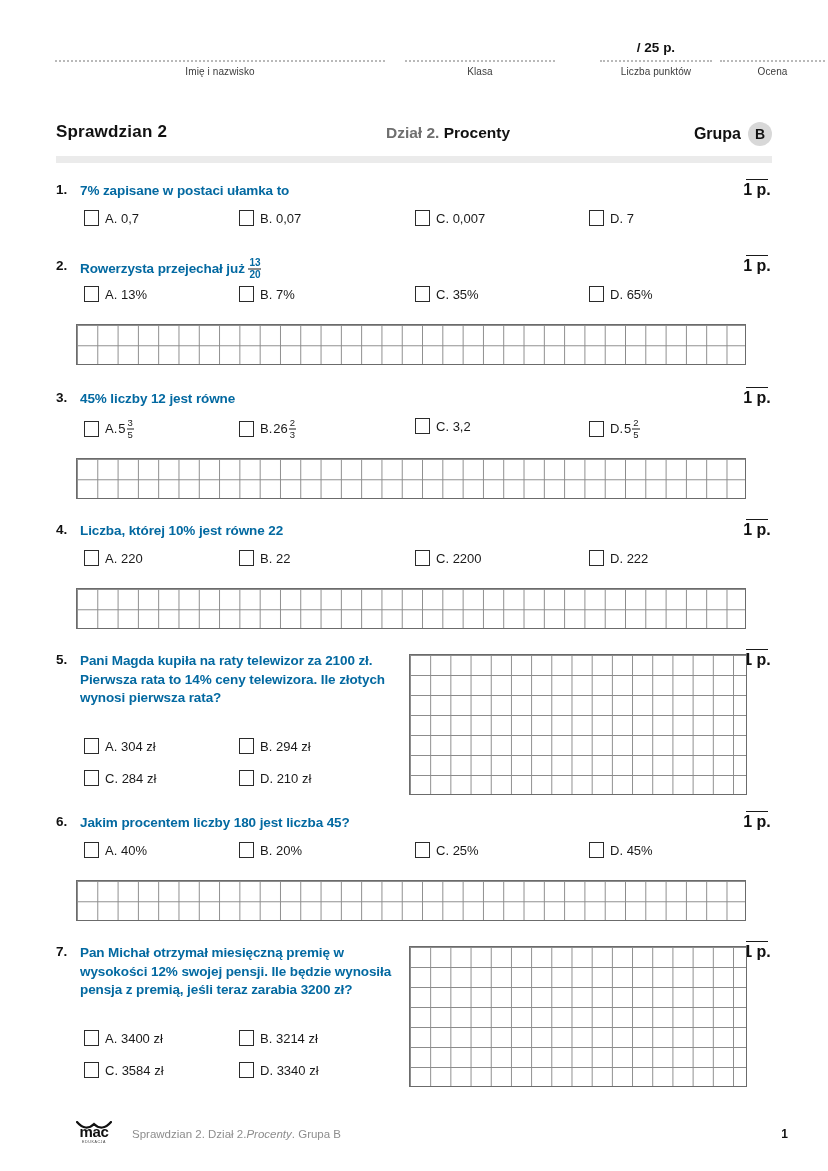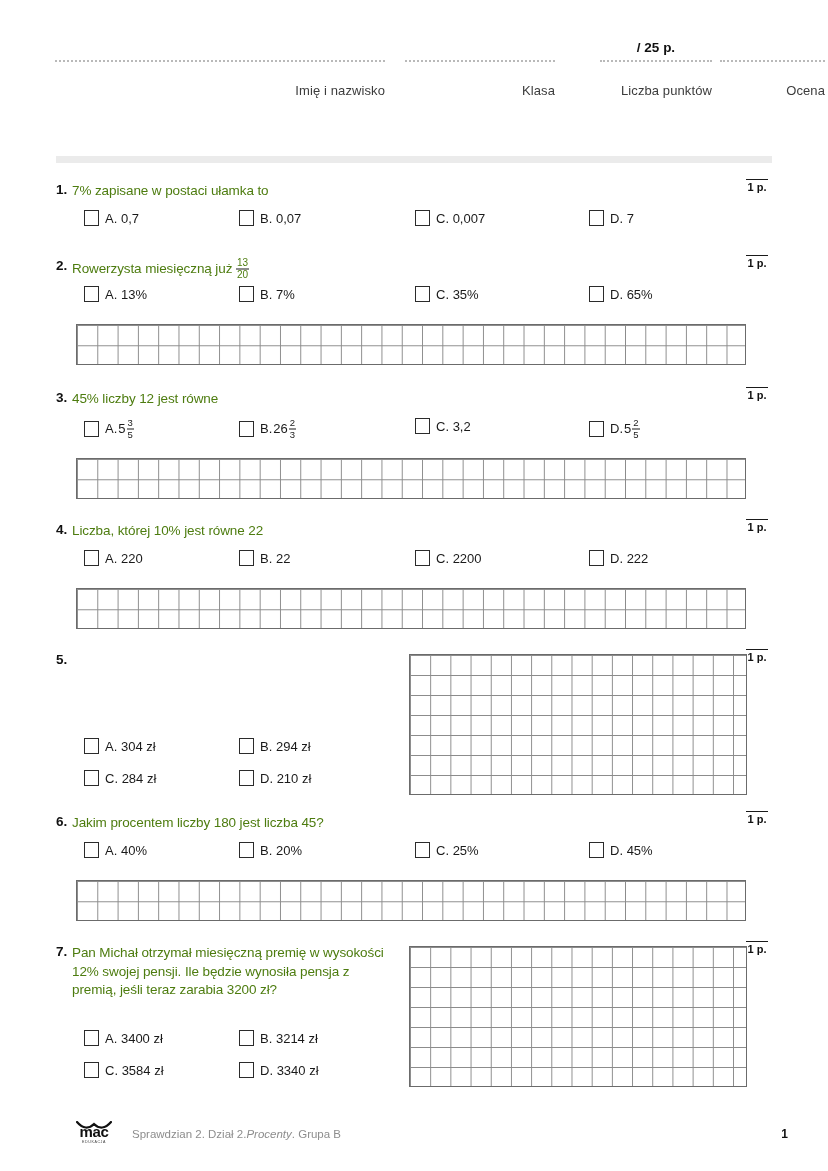--- a/index.html
+++ b/index.html
@@ -19,22 +19,22 @@
   
   .idstrip {
     position: absolute; left: 55px; top: 42px; width: 718px; height: 46px;
   }
   .idfield { position: absolute; top: 18px; }
   .idfield .dots {
     border-top: 2px dotted #b9b9b9;
     height: 0; width: 100%;
   }
   .idfield .lbl {
-    text-align: right; font-size: 13px; color: #3c3c3c;
-    margin-top: 21px; letter-spacing: .1px; white-space: nowrap;
+    text-align: center; font-size: 10px; color: #3c3c3c;
+    margin-top: 4px; letter-spacing: .1px; white-space: nowrap;
   }
   #f-name  { left: 0px;   width: 330px; }
   #f-class { left: 350px; width: 150px; }
   #f-pts   { left: 545px; width: 112px; }
   #f-mark  { left: 665px; width: 105px; }
 
   .maxpts {
     position: absolute; left: 545px; top: -2px; width: 112px;
     text-align: center; font-size: 13.5px; font-weight: bold; color: #111;
   }
@@ -68,31 +68,31 @@
     background: #ebebeb;
   }
 
   
   .q { position: absolute; left: 56px; width: 716px; }
   .q-num {
     position: absolute; left: 0; top: 0;
     font-size: 13.5px; font-weight: bold; color: #111;
   }
   .q-stem {
-    margin-left: 16px; font-size: 13.5px; font-weight: normal; color: #4d7c0f;
+    margin-left: 24px; font-size: 13.5px; font-weight: bold; color: #0369a1;
     line-height: 18.5px; letter-spacing: -.1px;
   }
   .q-stem.narrow { width: 320px; }
 
   .pts {
     position: absolute; right: 0; top: -3px; text-align: center;
     width: 30px;
   }
   .pts .rule { border-top: 1.6px solid #1a1a1a; width: 22px; margin: 0 auto 1px; }
-  .pts .val { font-size: 11px; font-weight: bold; color: #111; }
+  .pts .val { font-size: 16px; font-weight: bold; color: #111; }
 
   
   .opts { position: absolute; left: 28px; }
   .opt {
     position: absolute; display: flex; align-items: center; gap: 6px;
     font-size: 13px; color: #1a1a1a; white-space: nowrap;
   }
   .cbx {
     width: 15px; height: 16px; border: 1.6px solid #2b2b2b; background: #fff;
     flex: none;
@@ -176,20 +176,31 @@
     <div class="idfield" id="f-pts">
       <div class="dots"></div>
       <div class="lbl">Liczba punktów</div>
     </div>
     <div class="idfield" id="f-mark">
       <div class="dots"></div>
       <div class="lbl">Ocena</div>
     </div>
   </div>
 
+  <div class="titlerow">
+    <div class="t-left">Sprawdzian 2</div>
+    <div class="t-mid">
+      <span class="dzial">Dział 2.</span>
+      <span class="temat">Procenty</span>
+    </div>
+    <div class="t-right">
+      <span>Grupa</span>
+      <span class="grp-badge">B</span>
+    </div>
+  </div>
   <div class="headbar"></div>
 
   <div class="q" style="top:182px;">
     <div class="q-num">1.</div>
     <div class="q-stem">7% zapisane w postaci ułamka to</div>
     <div class="pts">
       <div class="rule"></div>
       <div class="val">1 p.</div>
     </div>
     <div class="opts row4" style="top:28px; height:24px;">
@@ -212,21 +223,21 @@
         <span class="cbx"></span>
         <span class="txt"><span>D.</span>
         <span>7</span></span>
       </label>
     </div>
   </div>
 
   <div class="q" style="top:258px;">
     <div class="q-num">2.</div>
     <div class="q-stem">
-      <span>Rowerzysta miesięczną już</span>
+      <span>Rowerzysta przejechał już</span>
       <span class="frac stemfrac">
         <span class="num">13</span>
         <span class="den">20</span>
       </span>
     </div>
     <div class="pts">
       <div class="rule"></div>
       <div class="val">1 p.</div>
     </div>
     <div class="opts row4" style="top:28px; height:24px;">
@@ -331,20 +342,21 @@
         <span class="cbx"></span>
         <span class="txt"><span>D.</span>
         <span>222</span></span>
       </label>
     </div>
     <div class="gridbox g-wide" style="left:20px; top:66px; width:670px; height:41px;"></div>
   </div>
 
   <div class="q" style="top:652px;">
     <div class="q-num">5.</div>
+    <div class="q-stem narrow">Pani Magda kupiła na raty telewizor za 2100 zł. Pierwsza rata to 14% ceny telewizora. Ile złotych wynosi pierwsza rata?</div>
     <div class="pts">
       <div class="rule"></div>
       <div class="val">1 p.</div>
     </div>
     <div class="opts grid22" style="top:86px; height:64px;">
       <label class="opt">
         <span class="cbx"></span>
         <span class="txt"><span>A.</span>
         <span>304 zł</span></span>
       </label>

